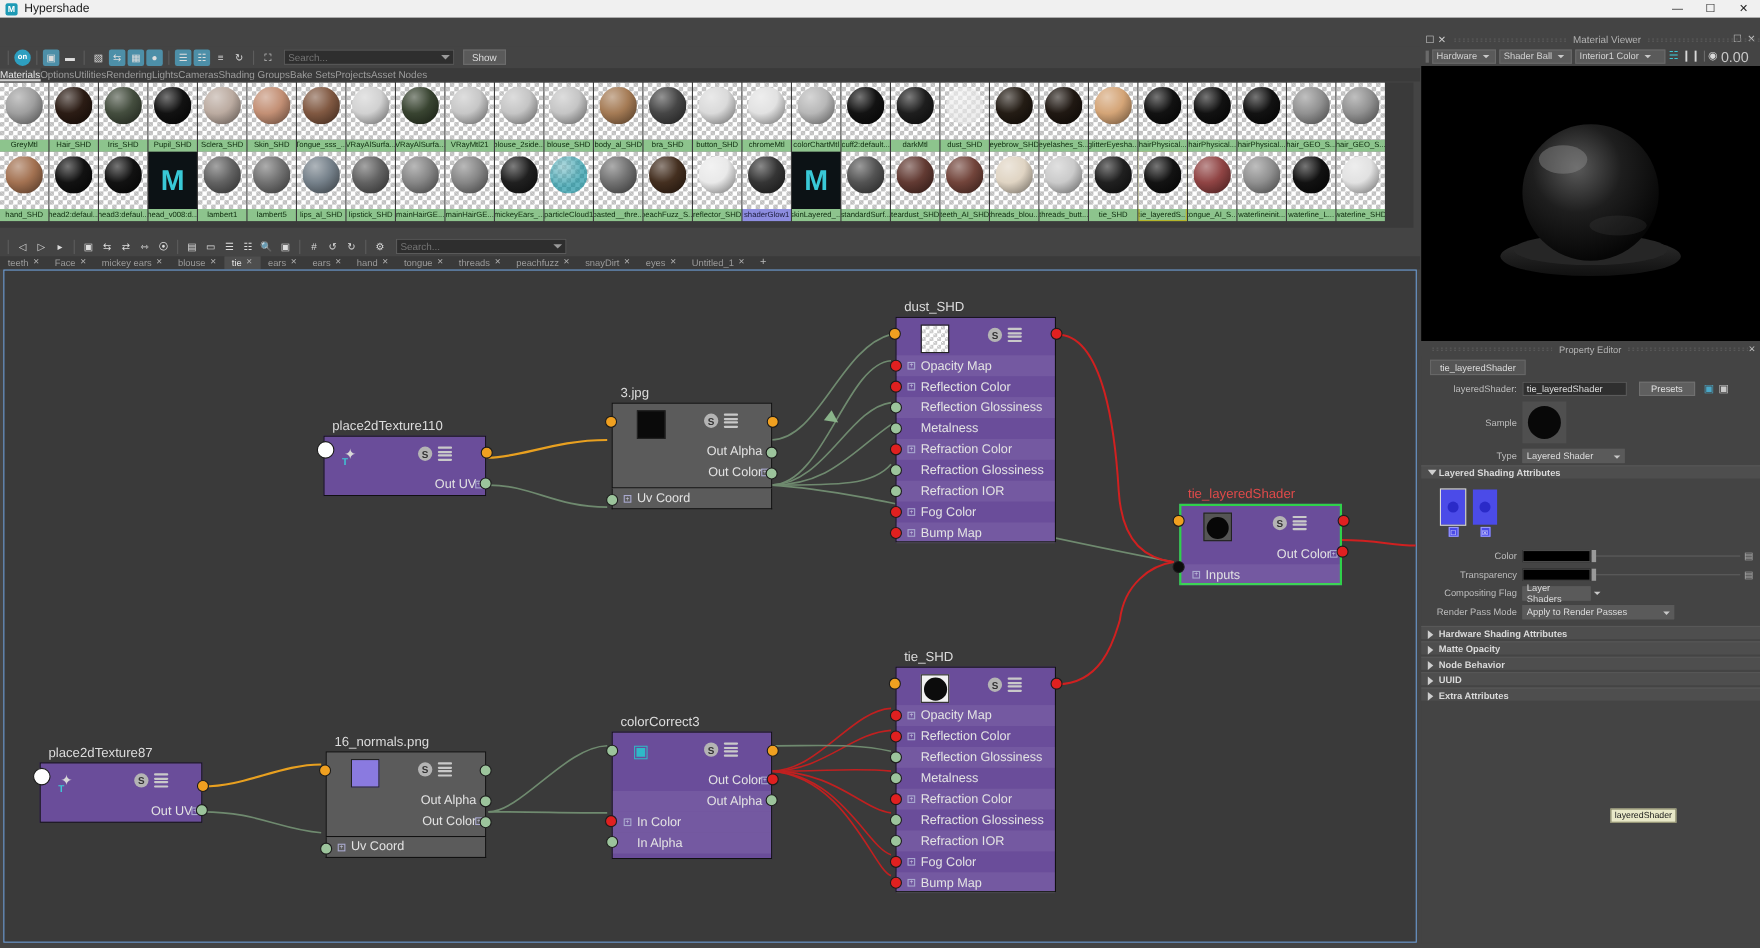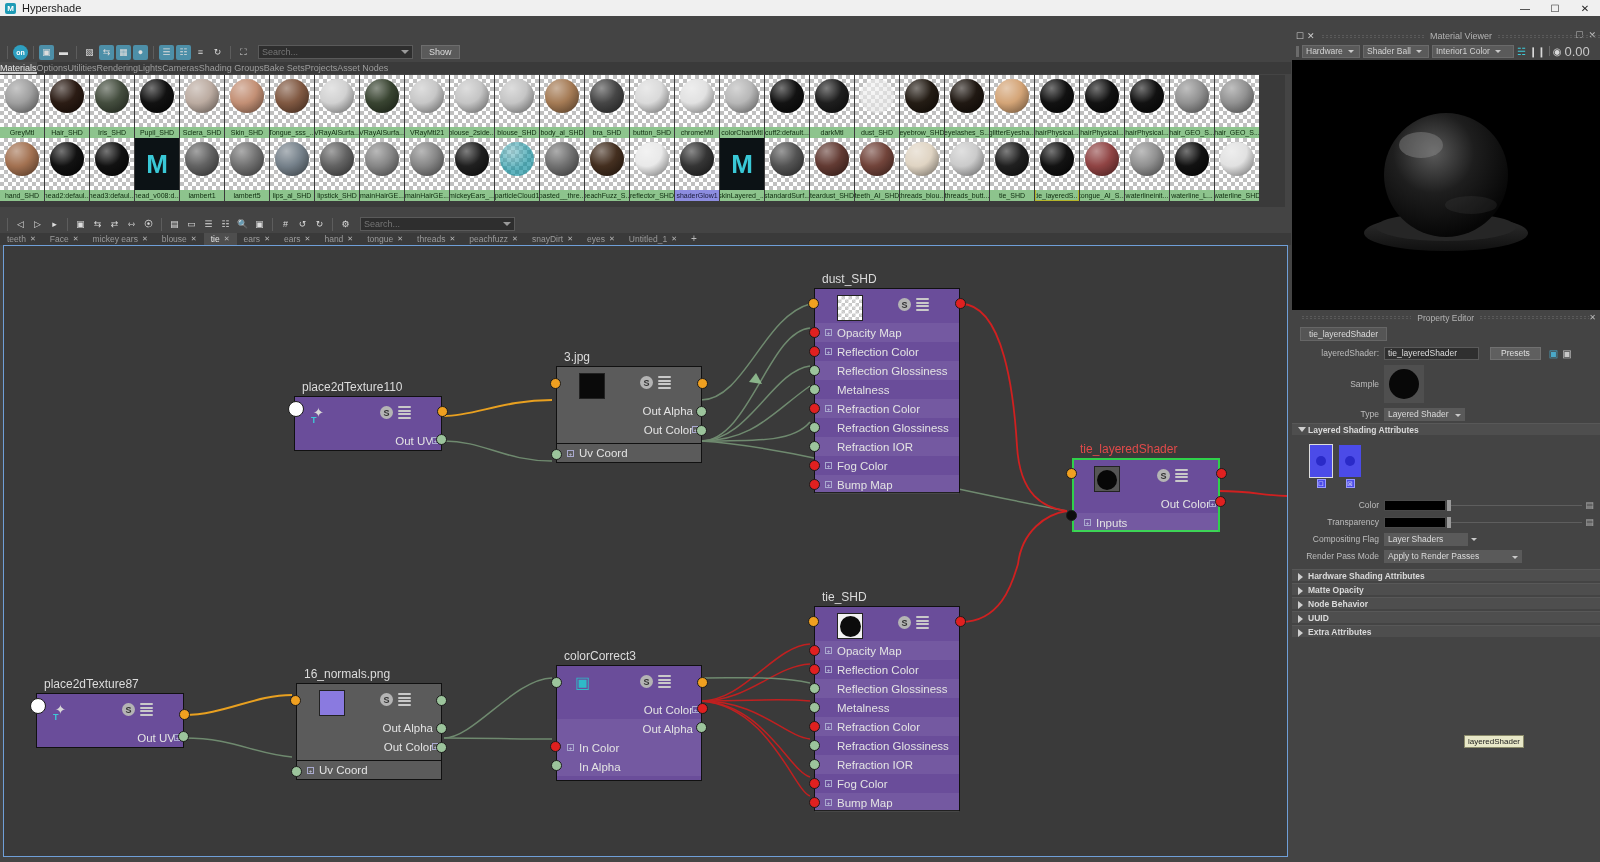--- a/index.html
+++ b/index.html
@@ -1101,21 +1101,21 @@
 
     <div class="perow" style="height:40px;margin-top:4px;align-items:center;">
       <span class="plab">Sample</span>
       <span style="width:40px;height:38px;background:#4f4f4f;display:flex;align-items:center;justify-content:center;">
         <span style="width:30px;height:30px;border-radius:50%;background:#080808;display:block;"></span>
       </span>
     </div>
 
     <div class="perow">
       <span class="plab">Type</span>
-      <span class="peinput" style="width:81px;position:relative;background:#5a5a5a;">
+      <span class="peinput" style="width:93px;position:relative;background:#5a5a5a;">
         <span>Layered Shader</span>
         <span style="position:absolute;right:3px;top:5px;border-left:3px solid transparent;border-right:3px solid transparent;border-top:3px solid #c9c9c9;"></span>
       </span>
     </div>
 
     <div class="sect open">
       <span class="arr"></span>
       <span>Layered Shading Attributes</span>
     </div>
 
@@ -1147,21 +1147,21 @@
       <span class="plab">Transparency</span>
       <span class="swatchfield"></span>
       <span class="slider">
           <span class="track"></span>
           <span class="knob"></span>
         </span>
       <span style="font-size:9px;color:#b0b0b0;margin-left:3px;">▤</span>
     </div>
     <div class="perow">
       <span class="plab">Compositing Flag</span>
-      <span class="peinput" style="width:84px;position:relative;background:#5a5a5a;">
+      <span class="peinput" style="width:62px;position:relative;background:#5a5a5a;">
         <span>Layer Shaders</span>
       </span>
       <span style="margin-left:3px;border-left:3px solid transparent;border-right:3px solid transparent;border-top:3px solid #c9c9c9;"></span>
     </div>
     <div class="perow">
       <span class="plab">Render Pass Mode</span>
       <span class="peinput" style="width:138px;position:relative;background:#5a5a5a;">
         <span>Apply to Render Passes</span>
         <span style="position:absolute;right:3px;top:5px;border-left:3px solid transparent;border-right:3px solid transparent;border-top:3px solid #c9c9c9;"></span>
       </span>

